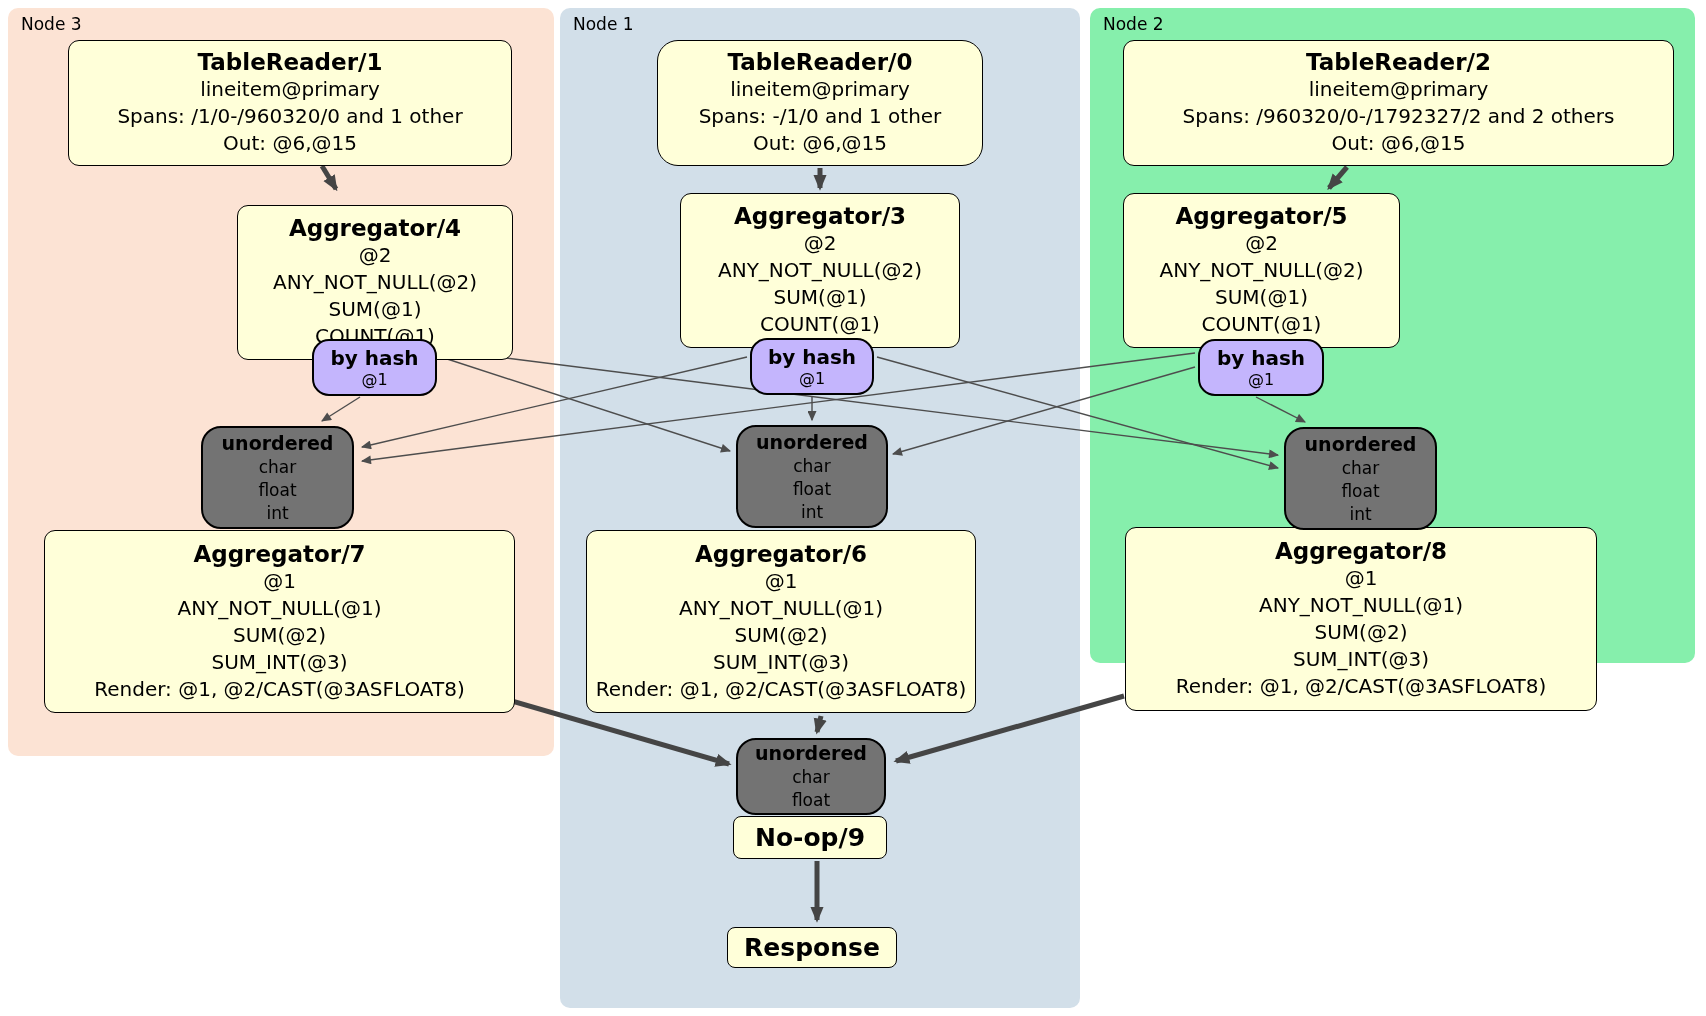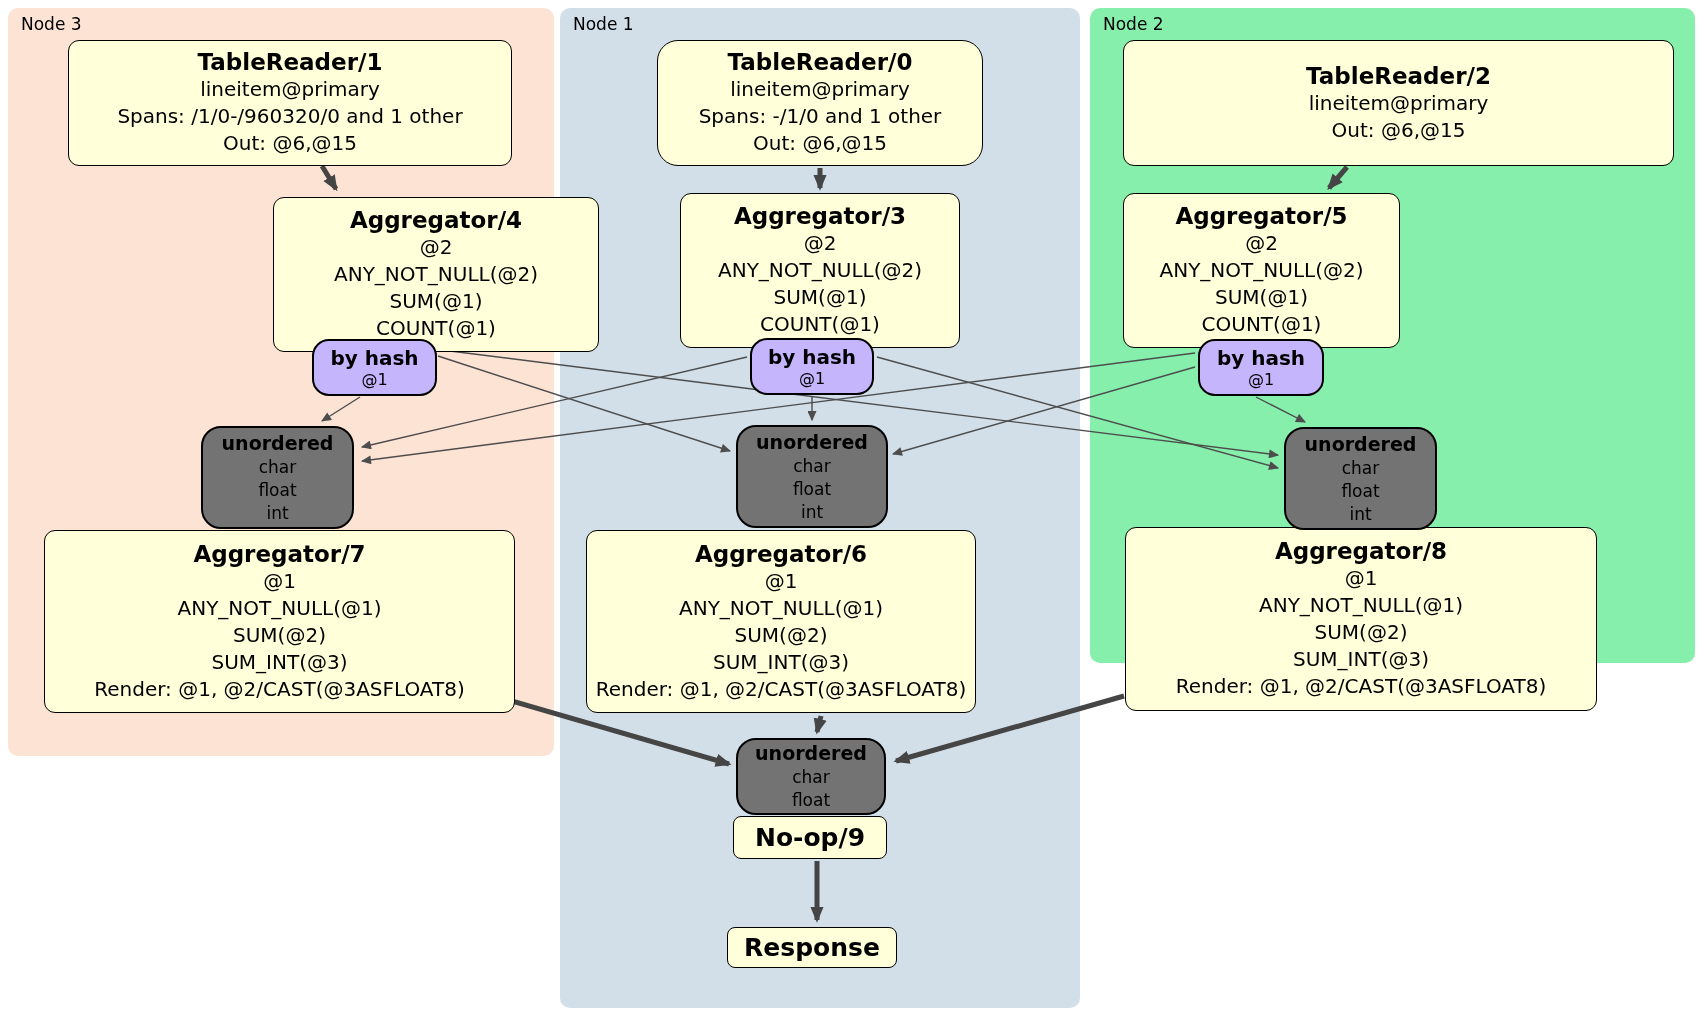--- a/index.html
+++ b/index.html
@@ -66,21 +66,21 @@
       <line x1="1256" y1="397" x2="1305" y2="422" marker-end="url(#arrowN)"></line>
     </g>
   </svg>
 
   <div class="box" style="left:68px;top:40px;width:444px;height:126px;">
     <div class="t">TableReader/1</div>
     <div class="l">lineitem@primary</div>
     <div class="l">Spans: /1/0-/960320/0 and 1 other</div>
     <div class="l">Out: @6,@15</div>
   </div>
-  <div class="box" style="left:237px;top:197px;width:326px;height:155px;margin-left:36px;">
+  <div class="box" style="left:237px;top:205px;width:276px;height:155px;">
     <div class="t">Aggregator/4</div>
     <div class="l">@2</div>
     <div class="l">ANY_NOT_NULL(@2)</div>
     <div class="l">SUM(@1)</div>
     <div class="l">COUNT(@1)</div>
   </div>
   <div class="box byhash" style="left:312px;top:339px;width:125px;height:57px;">
     <div class="t">by hash</div>
     <div class="l">@1</div>
   </div>
@@ -138,20 +138,21 @@
   <div class="box mini" style="left:733px;top:816px;width:154px;height:43px;border-radius:8px;">
     <div class="t">No-op/9</div>
   </div>
   <div class="box mini" style="left:727px;top:927px;width:170px;height:41px;border-radius:8px;">
     <div class="t">Response</div>
   </div>
 
   <div class="box" style="left:1123px;top:40px;width:551px;height:126px;">
     <div class="t">TableReader/2</div>
     <div class="l">lineitem@primary</div>
+    <div class="l">Spans: /960320/0-/1792327/2 and 2 others</div>
     <div class="l">Out: @6,@15</div>
   </div>
   <div class="box" style="left:1123px;top:193px;width:277px;height:155px;">
     <div class="t">Aggregator/5</div>
     <div class="l">@2</div>
     <div class="l">ANY_NOT_NULL(@2)</div>
     <div class="l">SUM(@1)</div>
     <div class="l">COUNT(@1)</div>
   </div>
   <div class="box byhash" style="left:1198px;top:339px;width:126px;height:57px;">

